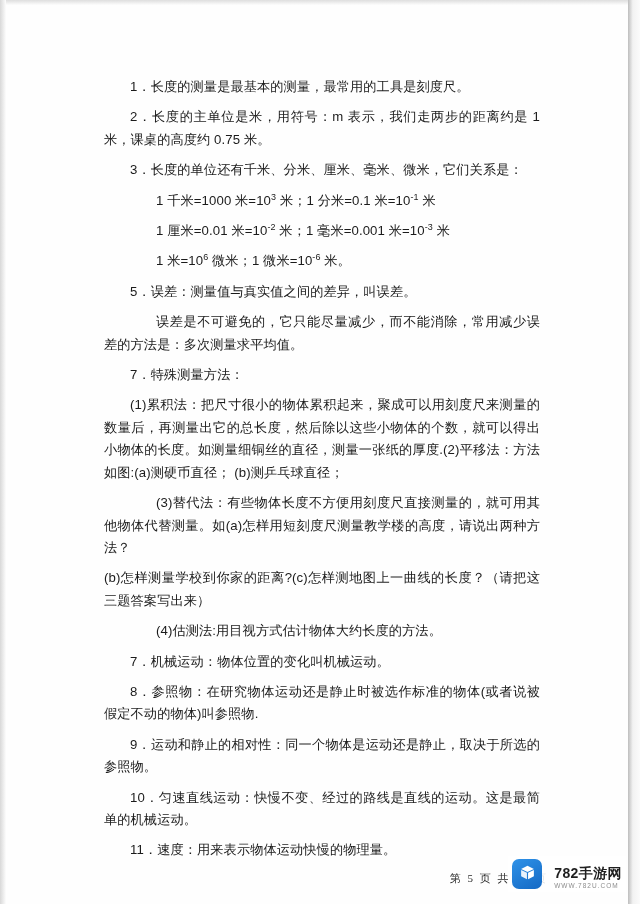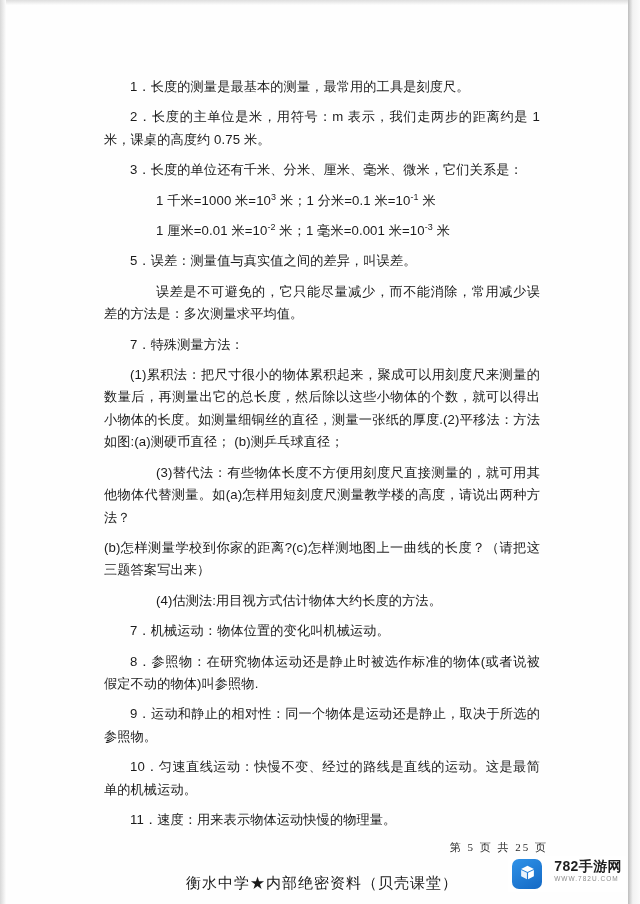--- a/index.html
+++ b/index.html
@@ -79,21 +79,21 @@
     letter-spacing: 1px;
     color: #1a1a1a;
     font-family: "Liberation Serif", "DejaVu Serif", serif;
   }
   
   .watermark {
     position: absolute;
     right: 14px;
     bottom: 12px;
     display: flex;
-    align-items: flex-start;
+    align-items: flex-end;
     gap: 12px;
     padding: 3px 4px;
     background: rgba(255,255,255,0.85);
   }
   .wm-badge {
     width: 30px;
     height: 30px;
     border-radius: 7px;
     background: linear-gradient(150deg, #2f92e8 0%, #1469c4 100%);
     display: flex;
@@ -131,20 +131,21 @@
   <div class="page-edge-left"></div>
   <div class="page-edge-right"></div>
 
   <div class="page-body">
     <div id="paragraph-container">
         <p class="para indent-1">1．长度的测量是最基本的测量，最常用的工具是刻度尺。</p>
         <p class="para indent-1">2．长度的主单位是米，用符号：m 表示，我们走两步的距离约是 1 米，课桌的高度约 0.75 米。</p>
         <p class="para indent-1">3．长度的单位还有千米、分米、厘米、毫米、微米，它们关系是：</p>
         <p class="para center-line">1 千米=1000 米=10<sup>3</sup> 米；1 分米=0.1 米=10<sup>-1</sup> 米</p>
         <p class="para center-line">1 厘米=0.01 米=10<sup>-2</sup> 米；1 毫米=0.001 米=10<sup>-3</sup> 米</p>
+        <p class="para center-line">1 米=10<sup>6</sup> 微米；1 微米=10<sup>-6</sup> 米。</p>
         <p class="para indent-1">5．误差：测量值与真实值之间的差异，叫误差。</p>
         <p class="para indent-2">误差是不可避免的，它只能尽量减少，而不能消除，常用减少误差的方法是：多次测量求平均值。</p>
         <p class="para indent-1">7．特殊测量方法：</p>
         <p class="para indent-1">(1)累积法：把尺寸很小的物体累积起来，聚成可以用刻度尺来测量的数量后，再测量出它的总长度，然后除以这些小物体的个数，就可以得出小物体的长度。如测量细铜丝的直径，测量一张纸的厚度.(2)平移法：方法如图:(a)测硬币直径； (b)测乒乓球直径；</p>
         <p class="para indent-2">(3)替代法：有些物体长度不方便用刻度尺直接测量的，就可用其他物体代替测量。如(a)怎样用短刻度尺测量教学楼的高度，请说出两种方法？</p>
         <p class="para indent-0">(b)怎样测量学校到你家的距离?(c)怎样测地图上一曲线的长度？（请把这三题答案写出来）</p>
         <p class="para indent-2">(4)估测法:用目视方式估计物体大约长度的方法。</p>
         <p class="para indent-1">7．机械运动：物体位置的变化叫机械运动。</p>
         <p class="para indent-1">8．参照物：在研究物体运动还是静止时被选作标准的物体(或者说被假定不动的物体)叫参照物.</p>
         <p class="para indent-1">9．运动和静止的相对性：同一个物体是运动还是静止，取决于所选的参照物。</p>

